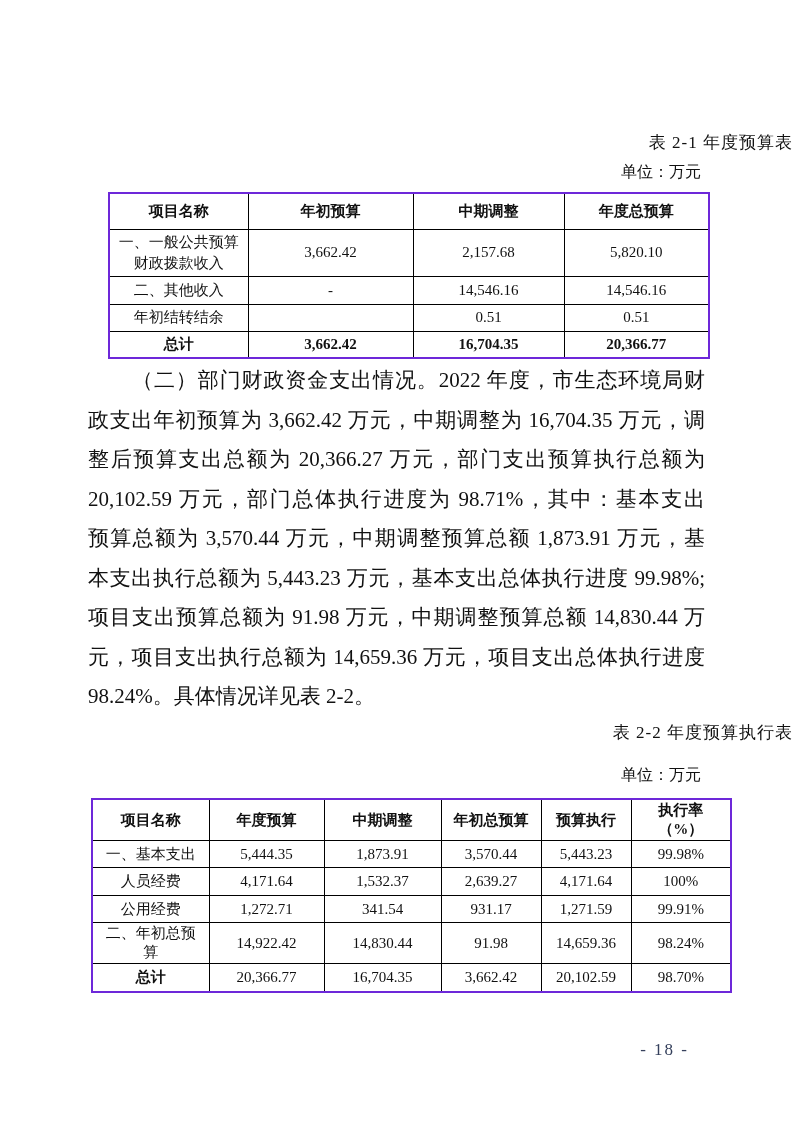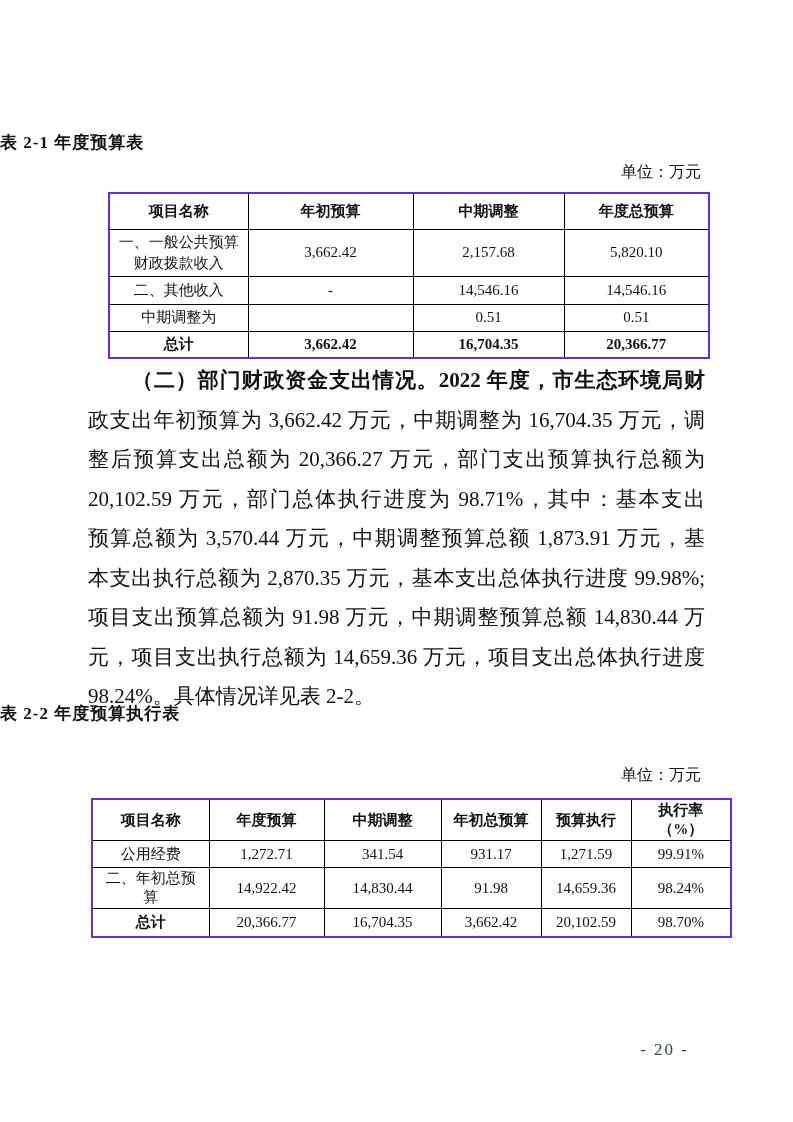--- a/index.html
+++ b/index.html
@@ -10,28 +10,28 @@
     height: 1122px;
     background: #ffffff;
     font-family: "Liberation Serif", "DejaVu Serif", serif;
     color: #1c1c1c;
     overflow: hidden;
   }
   .tbl-title {
     position: absolute;
     left: 0;
     width: 100%;
-    text-align: left;
+    text-align: right;
     font-size: 17px;
-    font-weight: bold;
+    font-weight: normal;
     color: #111;
     letter-spacing: 1px;
   }
   #t1-title { top: 131px; }
-  #t2-title { top: 702px; }
+  #t2-title { top: 721px; }
   .unit-label {
     position: absolute;
     right: 92px;
     font-size: 16px;
     font-weight: normal;
     color: #111;
   }
   #t1-unit { top: 162px; }
   #t2-unit { top: 765px; }
 
@@ -65,21 +65,21 @@
     font-size: 21px;
     color: #111;
   }
   .para-line {
     height: 39.5px;
     line-height: 39.5px;
     text-align: justify;
     text-align-last: justify;
     white-space: nowrap;
   }
-  .para-line.first { text-indent: 44px; font-weight: bold; }
+  .para-line.first { text-indent: 44px; }
   .para-line.last  { text-align-last: left; white-space: normal; }
 
   .page-num {
     position: absolute;
     top: 1040px;
     right: 104px;
     font-size: 17px;
     color: #35405c;
     letter-spacing: 2px;
   }
@@ -112,41 +112,41 @@
       <td>2,157.68</td>
       <td>5,820.10</td>
     </tr>
     <tr style="height:28px">
       <td class="lbl-left">二、其他收入</td>
       <td>-</td>
       <td>14,546.16</td>
       <td>14,546.16</td>
     </tr>
     <tr style="height:27px">
-      <td class="lbl-left">中期调整为</td>
+      <td class="lbl-left">年初结转结余</td>
       <td></td>
       <td>0.51</td>
       <td>0.51</td>
     </tr>
     <tr style="height:27px">
       <td class="bold">总计</td>
       <td class="bold">3,662.42</td>
       <td class="bold">16,704.35</td>
       <td class="bold">20,366.77</td>
     </tr>
   </tbody>
     </table>
 
   <div class="para">
     <div class="para-line first">（二）部门财政资金支出情况。2022 年度，市生态环境局财</div>
     <div class="para-line">政支出年初预算为 3,662.42 万元，中期调整为 16,704.35 万元，调</div>
     <div class="para-line">整后预算支出总额为 20,366.27 万元，部门支出预算执行总额为</div>
     <div class="para-line">20,102.59 万元，部门总体执行进度为 98.71%，其中：基本支出</div>
     <div class="para-line">预算总额为 3,570.44 万元，中期调整预算总额 1,873.91 万元，基</div>
-    <div class="para-line">本支出执行总额为 2,870.35 万元，基本支出总体执行进度 99.98%;</div>
+    <div class="para-line">本支出执行总额为 5,443.23 万元，基本支出总体执行进度 99.98%;</div>
     <div class="para-line">项目支出预算总额为 91.98 万元，中期调整预算总额 14,830.44 万</div>
     <div class="para-line">元，项目支出执行总额为 14,659.36 万元，项目支出总体执行进度</div>
     <div class="para-line last">98.24%。具体情况详见表 2-2。</div>
   </div>
 
   <div id="t2-title" class="tbl-title">表 2-2 年度预算执行表</div>
   <div id="t2-unit" class="unit-label">单位：万元</div>
 
   <table id="table2" class="budget">
     <colgroup>
@@ -160,20 +160,36 @@
     <tbody>
         <tr style="height:40px">
       <th>项目名称</th>
       <th>年度预算</th>
       <th>中期调整</th>
       <th>年初总预算</th>
       <th>预算执行</th>
       <th>执行率（%）</th>
     </tr>
     <tr style="height:27px">
+      <td class="lbl-left">一、基本支出</td>
+      <td>5,444.35</td>
+      <td>1,873.91</td>
+      <td>3,570.44</td>
+      <td>5,443.23</td>
+      <td>99.98%</td>
+    </tr>
+    <tr style="height:28px">
+      <td>人员经费</td>
+      <td>4,171.64</td>
+      <td>1,532.37</td>
+      <td>2,639.27</td>
+      <td>4,171.64</td>
+      <td>100%</td>
+    </tr>
+    <tr style="height:27px">
       <td>公用经费</td>
       <td>1,272.71</td>
       <td>341.54</td>
       <td>931.17</td>
       <td>1,271.59</td>
       <td>99.91%</td>
     </tr>
     <tr style="height:27px">
       <td class="lbl-left">二、年初总预算</td>
       <td>14,922.42</td>
@@ -186,15 +202,15 @@
       <td class="bold">总计</td>
       <td>20,366.77</td>
       <td>16,704.35</td>
       <td>3,662.42</td>
       <td>20,102.59</td>
       <td>98.70%</td>
     </tr>
   </tbody>
     </table>
 
-  <div class="page-num">- 20 -</div>
+  <div class="page-num">- 18 -</div>
 
 </div>
 
 </body></html>

